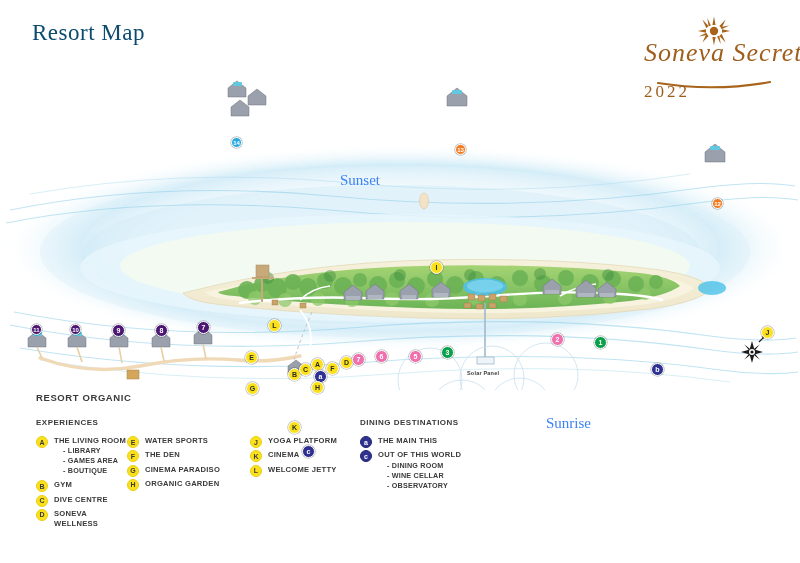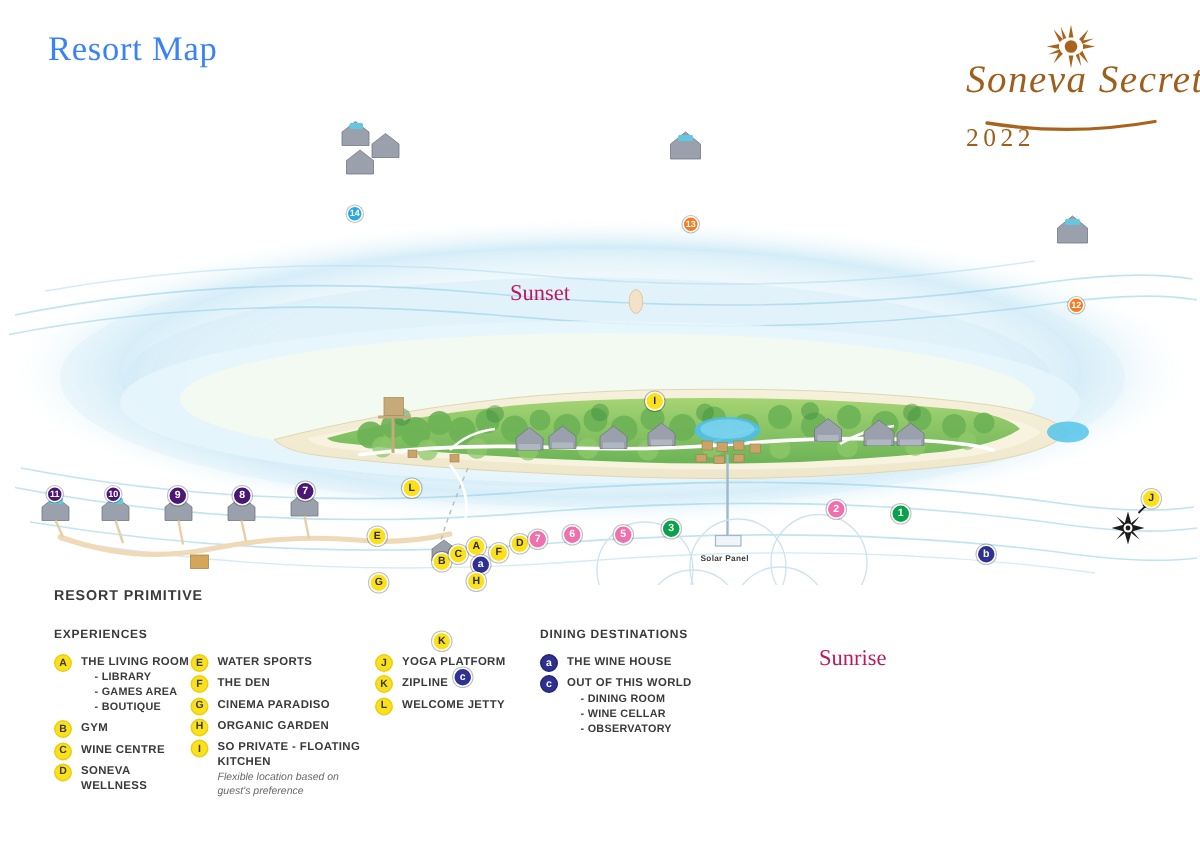--- a/index.html
+++ b/index.html
@@ -9,21 +9,21 @@
     font-family:"Liberation Sans", sans-serif;
     overflow:hidden;
     position:relative;
   }
   .page{position:absolute;inset:0;background:#fff;}
 
   
   .page-title{
     position:absolute;left:32px;top:20px;
     font-family:"Liberation Serif", serif;
-    font-size:23px;color:#3b82f6;letter-spacing:.5px;
+    font-size:23px;color:#0c4a6e;letter-spacing:.5px;
   }
   .logo{position:absolute;right:16px;top:14px;width:140px;height:92px;text-align:left;}
   .logo .sun{position:absolute;left:50%;top:2px;transform:translateX(-50%);}
   .logo .brand{
     position:absolute;left:0;right:0;top:24px;
     font-family:"Liberation Serif", serif;
     font-style:italic;font-size:26px;color:#9e5e1c;letter-spacing:1px;
     white-space:nowrap;
   }
   .logo .swoosh{
@@ -35,21 +35,21 @@
     font-size:17px;color:#9e5e1c;letter-spacing:3px;
   }
 
   
   .map{position:absolute;left:0;top:60px;width:800px;height:330px;}
   .map svg{position:absolute;left:0;top:0;}
 
   .map-label{
     position:absolute;
     font-family:"Liberation Serif", serif;
-    font-size:15px;color:#be185d;margin-top:16px;
+    font-size:15px;color:#3b82f6;
   }
   .tiny-label{
     position:absolute;
     font-size:5.5px;font-weight:bold;color:#3b3b3b;
     letter-spacing:.2px;white-space:nowrap;
   }
 
   
   .mk{
     position:absolute;width:13px;height:13px;border-radius:50%;
@@ -388,38 +388,38 @@
         <div class="mk green" style="left: 441px; top: 286px;">3</div>
         <div class="mk pink" style="left: 551px; top: 273px;">2</div>
         <div class="mk green" style="left: 594px; top: 276px;">1</div>
         <div class="mk navy" style="left: 651px; top: 303px;">b</div>
         <div class="mk yellow" style="left: 761px; top: 266px;">J</div>
       </div>
   </div>
 
   <div class="legend">
 
-    <div class="sect-title" style="position:absolute;left:36px;top:4px;">RESORT PRIMITIVE</div>
+    <div class="sect-title" style="position:absolute;left:36px;top:4px;">RESORT ORGANIC</div>
     <div class="sub-title" style="position:absolute;left:36px;top:30px;">EXPERIENCES</div>
 
     <div id="exp-col1" style="position:absolute;left:36px;top:48px;width:95px;">
         <div class="item">
           <div class="bullet y">A</div>
           <div class="item-label" style="white-space: pre-line;">THE LIVING ROOM</div>
           <div class="sub-lines" style="white-space: pre-line;">- LIBRARY
 - GAMES AREA
 - BOUTIQUE</div>
         </div>
         <div class="item">
           <div class="bullet y">B</div>
           <div class="item-label" style="white-space: pre-line;">GYM</div>
         </div>
         <div class="item">
           <div class="bullet y">C</div>
-          <div class="item-label" style="white-space: pre-line;">WINE CENTRE</div>
+          <div class="item-label" style="white-space: pre-line;">DIVE CENTRE</div>
         </div>
         <div class="item">
           <div class="bullet y">D</div>
           <div class="item-label" style="white-space: pre-line;">SONEVA
 WELLNESS</div>
         </div>
       </div>
     <div id="exp-col2" style="position:absolute;left:127px;top:48px;width:120px;">
         <div class="item">
           <div class="bullet y">E</div>
@@ -430,47 +430,41 @@
           <div class="item-label" style="white-space: pre-line;">THE DEN</div>
         </div>
         <div class="item">
           <div class="bullet y">G</div>
           <div class="item-label" style="white-space: pre-line;">CINEMA PARADISO</div>
         </div>
         <div class="item">
           <div class="bullet y">H</div>
           <div class="item-label" style="white-space: pre-line;">ORGANIC GARDEN</div>
         </div>
-        <div class="item">
-          <div class="bullet y">I</div>
-          <div class="item-label" style="white-space: pre-line;">SO PRIVATE - FLOATING KITCHEN</div>
-          <div class="note" style="white-space: pre-line;">Flexible location based on
-guest's preference</div>
-        </div>
       </div>
     <div id="exp-col3" style="position:absolute;left:250px;top:48px;width:110px;">
         <div class="item">
           <div class="bullet y">J</div>
           <div class="item-label" style="white-space: pre-line;">YOGA PLATFORM</div>
         </div>
         <div class="item">
           <div class="bullet y">K</div>
-          <div class="item-label" style="white-space: pre-line;">ZIPLINE</div>
+          <div class="item-label" style="white-space: pre-line;">CINEMA</div>
         </div>
         <div class="item">
           <div class="bullet y">L</div>
           <div class="item-label" style="white-space: pre-line;">WELCOME JETTY</div>
         </div>
       </div>
 
     <div class="sub-title" style="position:absolute;left:360px;top:30px;">DINING DESTINATIONS</div>
     <div id="dining-col" style="position:absolute;left:360px;top:48px;width:180px;">
         <div class="item">
           <div class="bullet n">a</div>
-          <div class="item-label" style="white-space: pre-line;">THE WINE HOUSE</div>
+          <div class="item-label" style="white-space: pre-line;">THE MAIN THIS</div>
         </div>
         <div class="item">
           <div class="bullet n">c</div>
           <div class="item-label" style="white-space: pre-line;">OUT OF THIS WORLD</div>
           <div class="sub-lines" style="white-space: pre-line;">- DINING ROOM
 - WINE CELLAR
 - OBSERVATORY</div>
         </div>
       </div>
 

